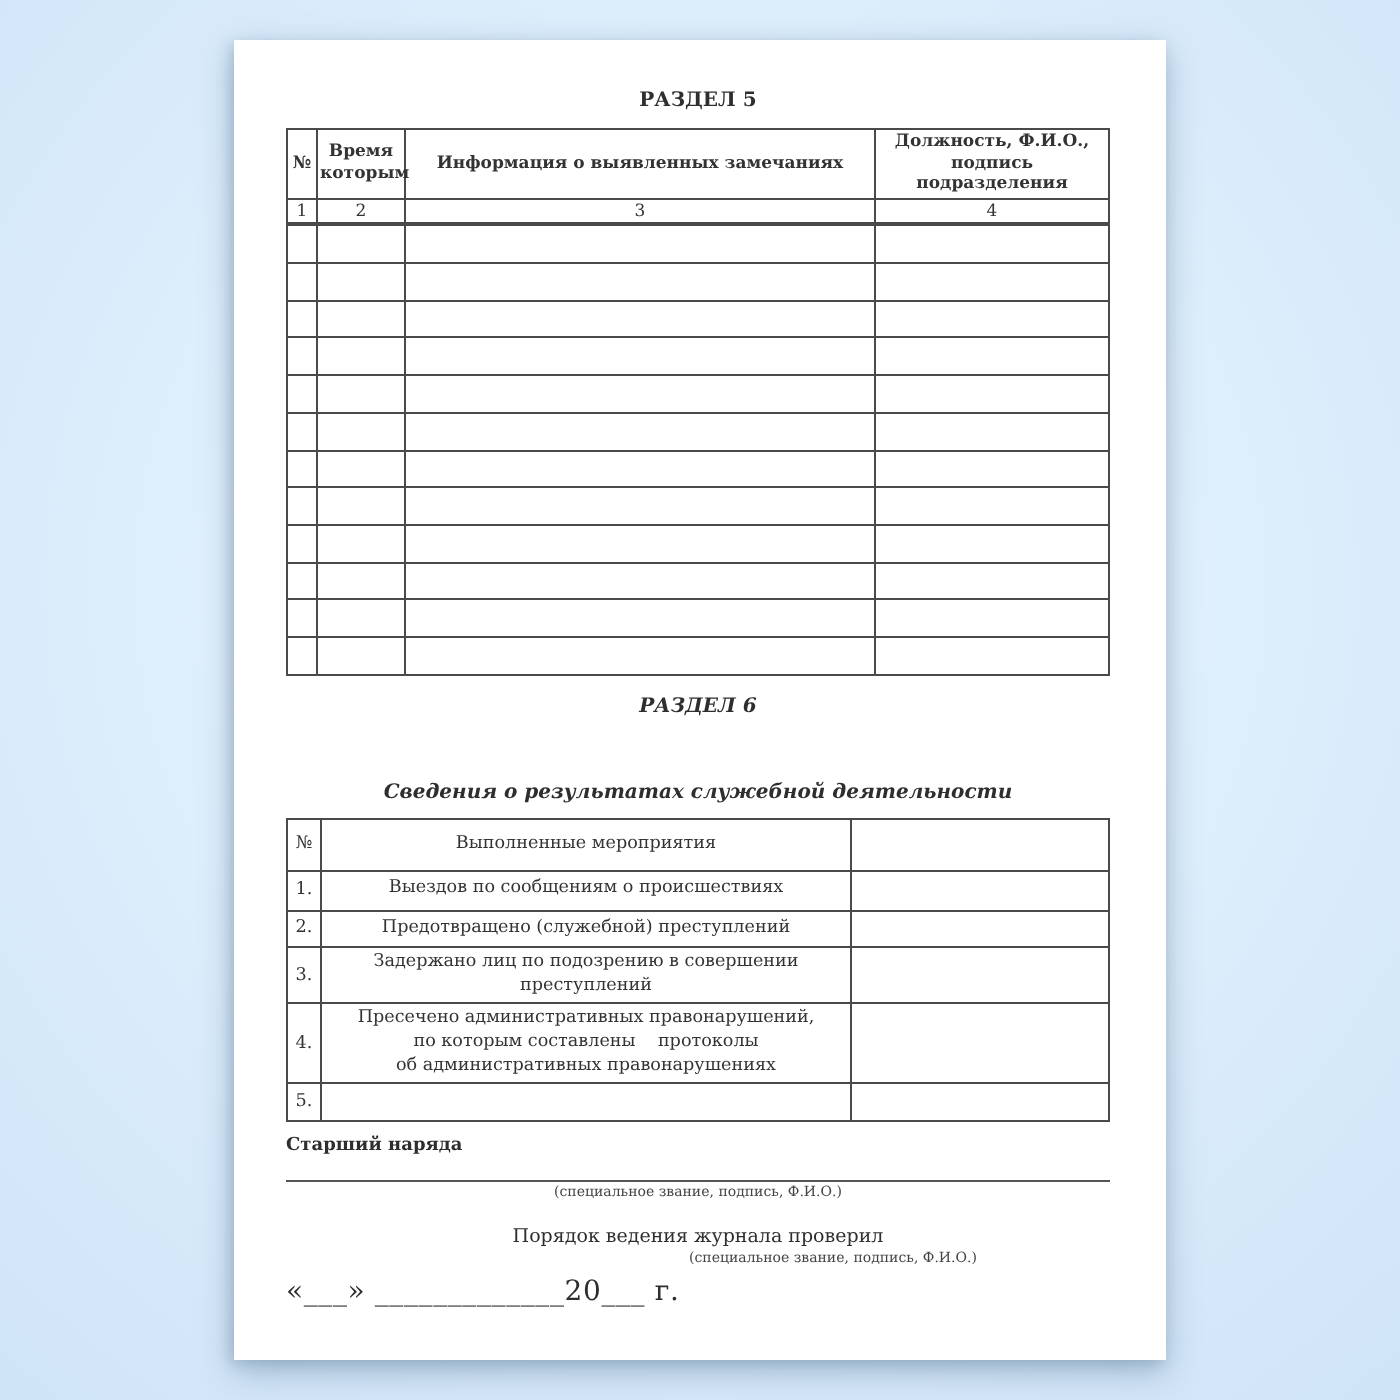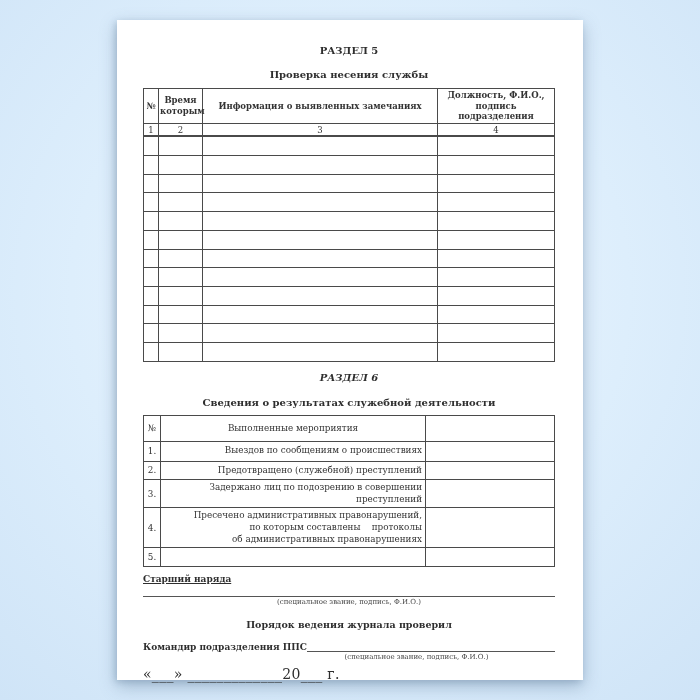--- a/index.html
+++ b/index.html
@@ -21,42 +21,41 @@
   .t1{margin-top:8px;}
   .t1 th{font-size:8.5px;font-weight:bold;text-align:center;line-height:1.25;padding:1px;}
   .t1 .hdr-row{height:33px;}
   .t1 .num-row{height:13px;}
   .t1 .num-row td{font-size:8.5px;text-align:center;border-bottom-width:2px;}
   .t1 .er td{height:17.7px;}
   .t2{margin-top:7px;}
   .t2 .hdr-row{height:26px;}
   .t2 th{font-size:8.8px;font-weight:normal;text-align:center;}
   .t2 td.num{font-size:8.8px;text-align:center;}
-  .t2 td.label{font-size:8.8px;text-align:right;padding:2px 3px;white-space:pre-wrap;line-height:1.32;}
+  .t2 td.label{font-size:8.8px;text-align:center;padding:2px 3px;white-space:pre-wrap;line-height:1.32;}
   .t2 tbody tr:nth-child(1){height:20px;}
   .t2 tbody tr:nth-child(2){height:18.5px;}
   .t2 tbody tr:nth-child(3){height:18.5px;}
   .t2 tbody tr:nth-child(5){height:19px;}
-  .senior{margin-top:7px;font-size:9px;font-weight:bold;color:#2e2e2e;text-decoration:underline;}
+  .senior{margin-top:7px;font-size:9px;font-weight:bold;color:#2e2e2e;}
   .sig-line{height:12px;border-bottom:1px solid #555;}
   .caption{font-size:7px;text-align:center;color:#444;margin-top:1px;}
-  .verified{margin-top:13px;font-size:9.5px;font-weight:bold;text-align:center;color:#2e2e2e;}
+  .verified{margin-top:13px;font-size:9.5px;font-weight:normal;text-align:center;color:#2e2e2e;}
   .cmd-row{margin-top:11px;display:flex;align-items:flex-end;}
   .cmd-label{font-size:9px;font-weight:bold;white-space:nowrap;color:#2e2e2e;}
   .cmd-line{flex:1;border-bottom:1px solid #555;height:10px;}
   .caption2{font-size:7px;text-align:center;color:#444;margin-top:1px;margin-left:135px;}
   .date-line{margin-top:5px;font-size:14px;color:#2e2e2e;letter-spacing:0.3px;}
 </style>
 </head>
 <body>
 
 <div class="page">
 
   <div class="sec-title">РАЗДЕЛ 5</div>
-  <div class="sec-sub">Проверка несения службы</div>
 
   <table class="t1">
     <colgroup>
         <col style="width:15px">
         <col style="width:44px">
         <col style="width:235px">
         <col>
       </colgroup>
     <thead>
       <tr class="hdr-row">
@@ -142,21 +141,21 @@
         <tr class="er">
           <td></td>
           <td></td>
           <td></td>
           <td></td>
         </tr>
       </tbody>
   </table>
 
   <div class="sec-title" style="margin-top:10px;font-style:italic;">РАЗДЕЛ 6</div>
-  <div class="sec-sub" style="margin-top:14px;">Сведения о результатах служебной деятельности</div>
+  <div class="sec-sub" style="margin-top:32px;font-style:italic;">Сведения о результатах служебной деятельности</div>
 
   <table class="t2">
     <colgroup>
         <col style="width:17px">
         <col style="width:265px">
         <col>
       </colgroup>
     <thead>
       <tr class="hdr-row">
         <th>№</th>
@@ -194,21 +193,17 @@
         </tr>
       </tbody>
   </table>
 
   <div class="senior">Старший наряда</div>
   <div class="sig-line"></div>
   <div class="caption">(специальное звание, подпись, Ф.И.О.)</div>
 
   <div class="verified">Порядок ведения журнала проверил</div>
 
-  <div class="cmd-row">
-    <span class="cmd-label">Командир подразделения ППС</span>
-    <span class="cmd-line"></span>
-  </div>
   <div class="caption2">(специальное звание, подпись, Ф.И.О.)</div>
 
   <div class="date-line">«___» _____________20___ г.</div>
 
 </div>
 
 </body></html>

